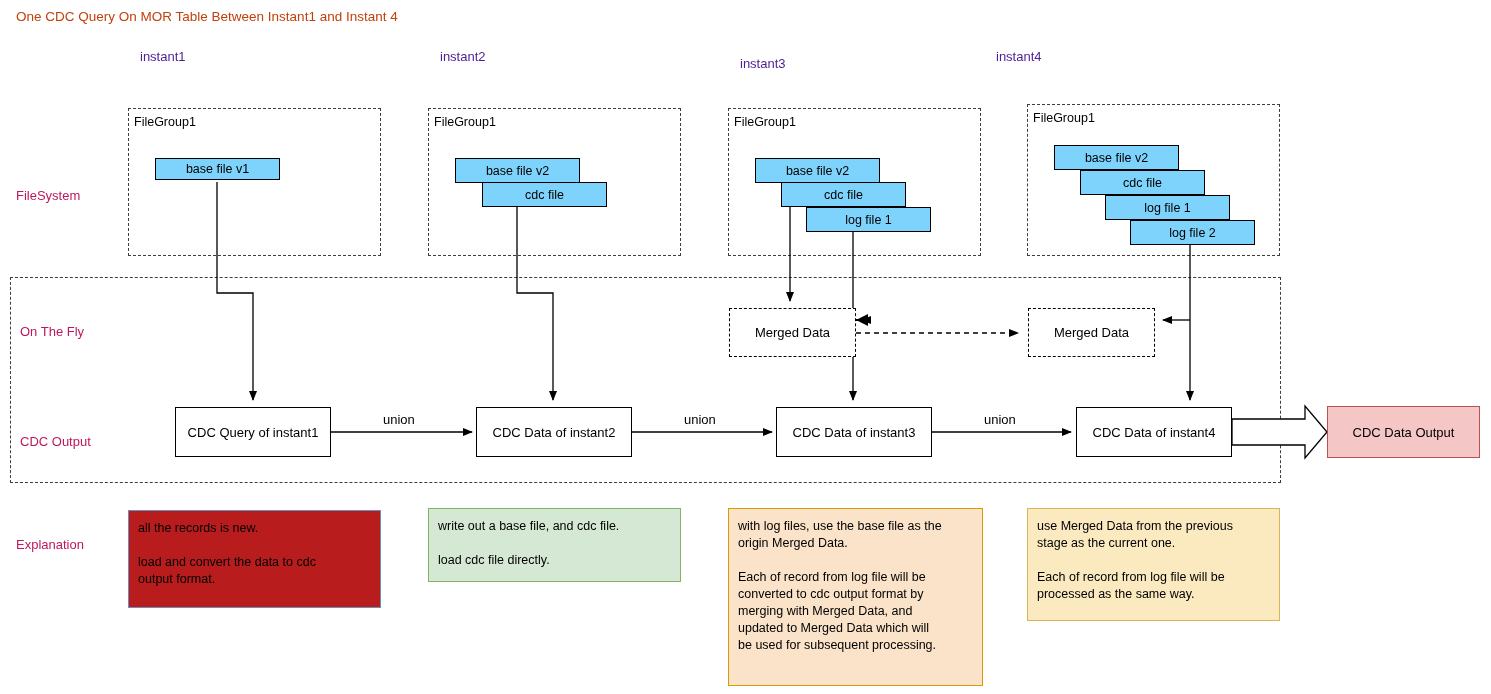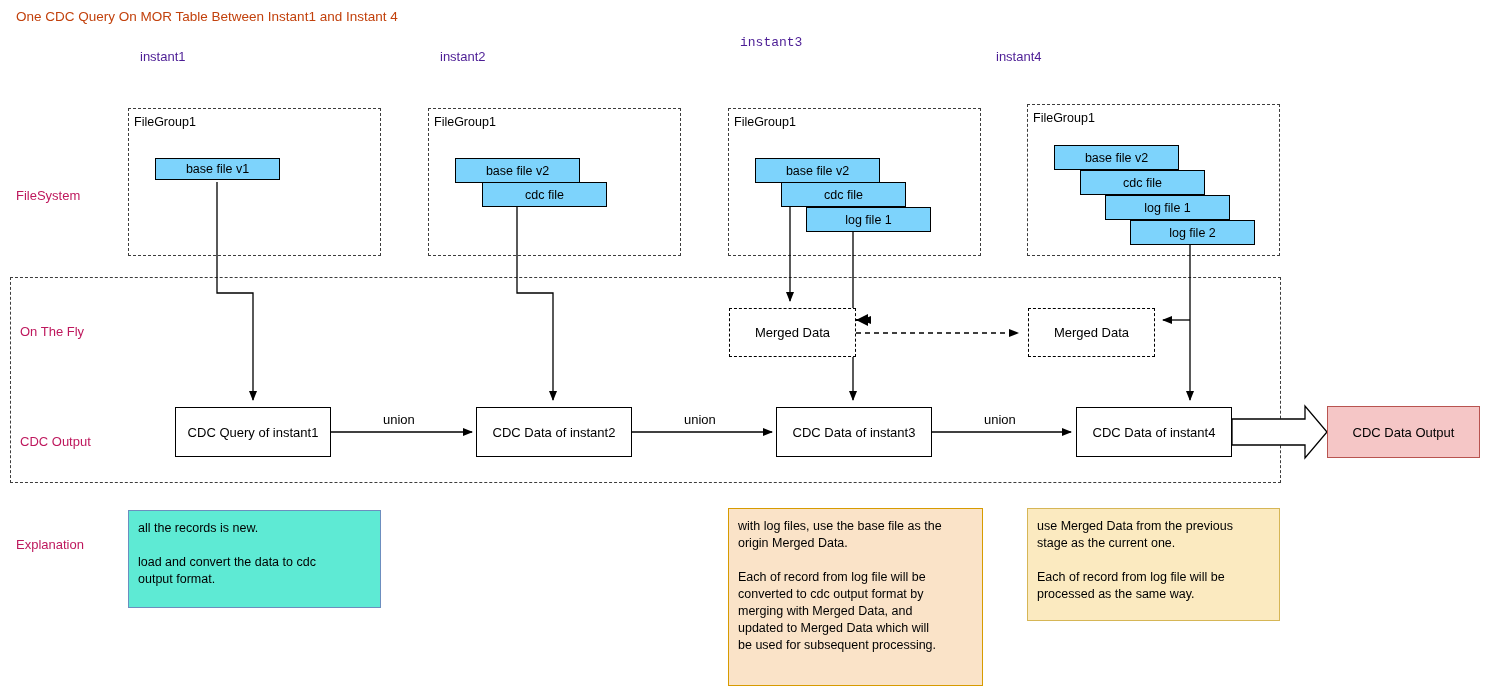--- a/index.html
+++ b/index.html
@@ -128,21 +128,21 @@
 </style>
 </head>
 <body>
 
 <div id="canvas">
 
   <div class="abs title" style="left:16px; top:9px;">One CDC Query On MOR Table Between Instant1 and Instant 4</div>
 
   <div class="abs col-label" style="left:140px; top:49px;">instant1</div>
   <div class="abs col-label" style="left:440px; top:49px;">instant2</div>
-  <div class="abs col-label" style="left:740px; top:35px;font-family:Liberation Mono, monospace;">instant3</div>
+  <div class="abs col-label" style="left:740px; top:56px;">instant3</div>
   <div class="abs col-label" style="left:996px; top:49px;">instant4</div>
 
   <div class="abs row-label" style="left:16px; top:188px;">FileSystem</div>
   <div class="abs row-label" style="left:20px; top:324px;">On The Fly</div>
   <div class="abs row-label" style="left:20px; top:425px;margin-top:9px;">CDC Output</div>
   <div class="abs row-label" style="left:16px; top:537px;">Explanation</div>
 
   <div class="abs dashed-box" style="left:10px; top:277px; width:1271px; height:206px;"></div>
 
   <div class="abs dashed-box" style="left:128px; top:108px; width:253px; height:148px;">
@@ -222,24 +222,27 @@
   <div class="abs cdc-box" style="left:476px; top:407px; width:156px; height:50px;">CDC Data of instant2</div>
   <div class="abs cdc-box" style="left:776px; top:407px; width:156px; height:50px;">CDC Data of instant3</div>
   <div class="abs cdc-box" style="left:1076px; top:407px; width:156px; height:50px;">CDC Data of instant4</div>
 
   <div class="abs union-label" style="left:383px; top:412px;">union</div>
   <div class="abs union-label" style="left:684px; top:412px;">union</div>
   <div class="abs union-label" style="left:984px; top:412px;">union</div>
 
   <div class="abs output-box" id="output-box" style="left: 1327px; top: 406px; width: 153px; height: 52px; background: rgb(245, 198, 198); border: 1.3px solid rgb(184, 84, 80);">CDC Data Output</div>
 
-  <div class="abs expl-box" id="expl-0" style="left: 128px; top: 510px; width: 253px; height: 98px; background: #5eead4; border: 1.2px solid rgb(108, 142, 191);">all the records is new.
+  <div class="abs expl-box" id="expl-0" style="left: 128px; top: 510px; width: 253px; height: 98px; background: #b91c1c; border: 1.2px solid rgb(108, 142, 191);">all the records is new.
 
 load and convert the data to cdc
 output format.</div>
+  <div class="abs expl-box" id="expl-1" style="left: 428px; top: 508px; width: 253px; height: 74px; background: rgb(213, 232, 212); border: 1.2px solid rgb(130, 179, 102);">write out a base file, and cdc file.
+
+load cdc file directly.</div>
   <div class="abs expl-box" id="expl-2" style="left: 728px; top: 508px; width: 255px; height: 178px; background: rgb(250, 227, 200); border: 1.2px solid rgb(215, 155, 0);">with log files, use the base file as the
 origin Merged Data.
 
 Each of record from log file will be
 converted to cdc output format by
 merging with Merged Data, and
 updated to Merged Data which will
 be used for subsequent processing.</div>
   <div class="abs expl-box" id="expl-3" style="left: 1027px; top: 508px; width: 253px; height: 113px; background: rgb(251, 234, 192); border: 1.2px solid rgb(214, 182, 86);">use Merged Data from the previous
 stage as the current one.

